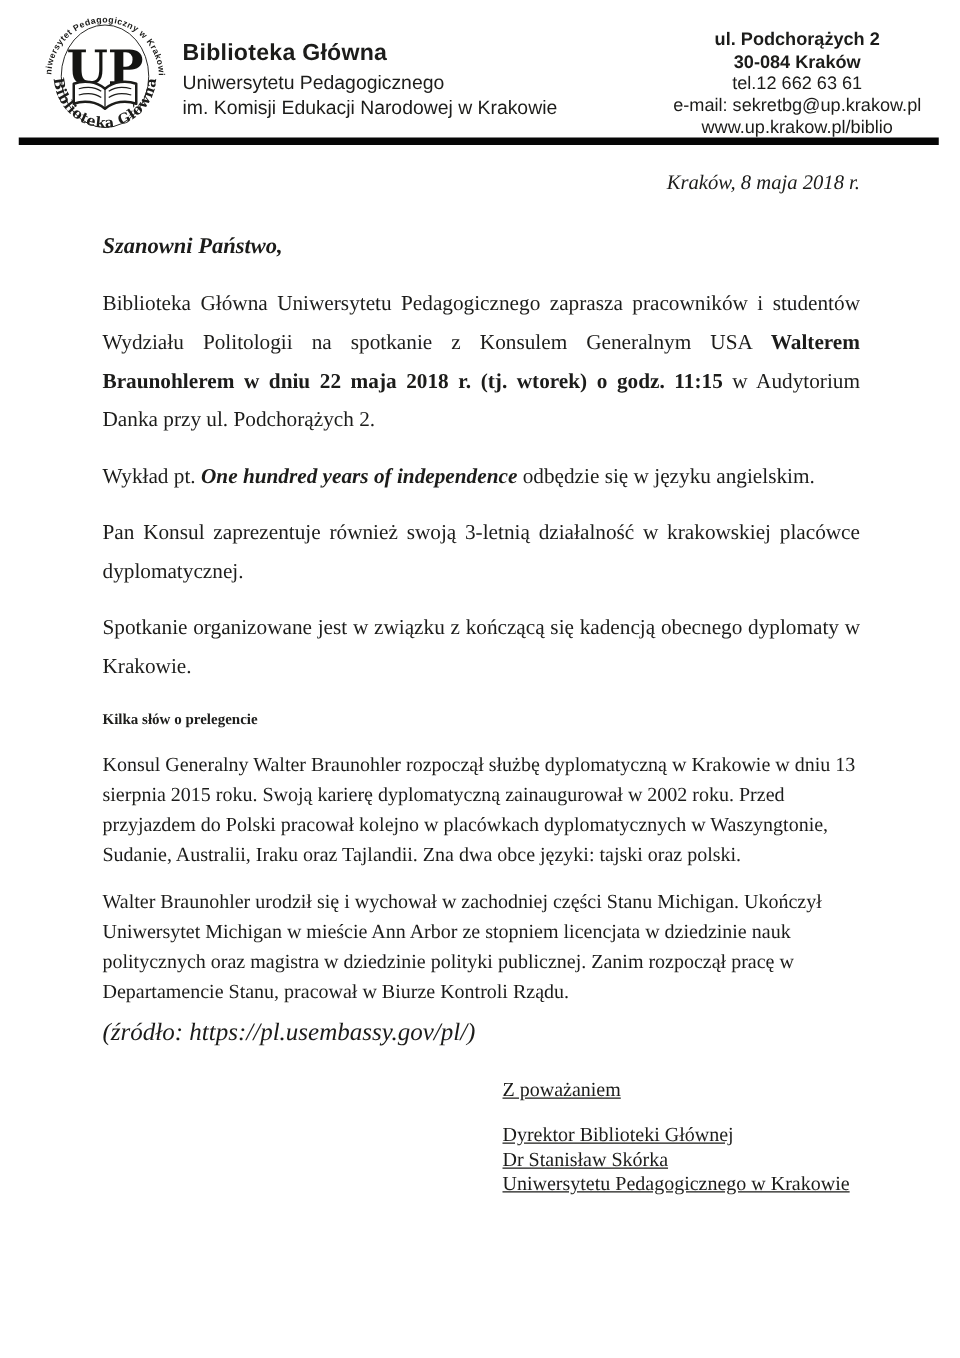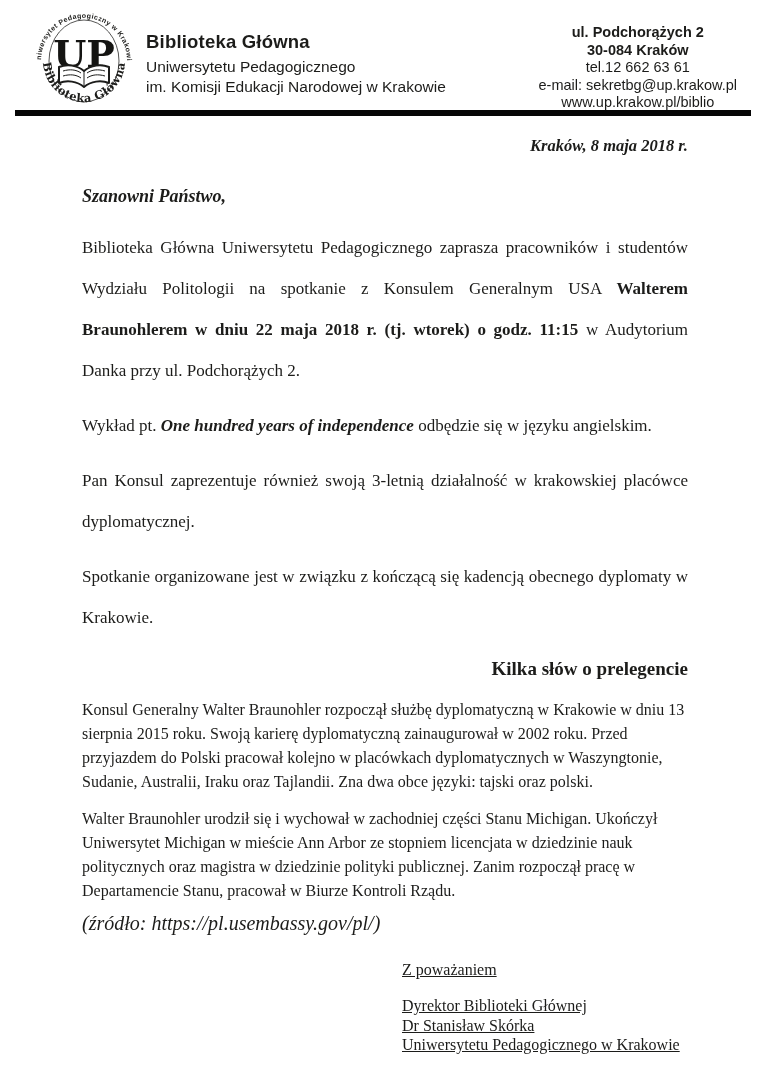--- a/index.html
+++ b/index.html
@@ -35,29 +35,29 @@
 
   .contact-block { position: absolute; right: 31px; top: 24px; text-align: center;
                    font-family: "Liberation Sans", sans-serif; font-size: 14.5px; line-height: 17.5px; }
   .contact-bold { font-weight: 700; }
 
   .rule { position: absolute; left: 15px; top: 110px; width: 736px; height: 6px; background: #060606; }
 
   
   .content { position: absolute; left: 82px; top: 128px; width: 606px; }
 
-  .dateline { margin-top: 8px; text-align: right; font-style: italic; font-size: 16.5px; font-weight: bold; }
+  .dateline { margin-top: 8px; text-align: right; font-style: italic; font-size: 16.5px; }
   .salutation { margin-top: 30px; font-weight: 700; font-style: italic; font-size: 18px; }
 
-  .para { margin-top: 14px; font-size: 17px; line-height: 41px; text-align: justify; }
+  .para { margin-top: 14px; font-size: 17px; line-height: 31px; text-align: justify; }
   .para.first { margin-top: 20px; }
   .b  { font-weight: 700; }
   .bi { font-weight: 700; font-style: italic; }
 
-  .section-heading { margin-top: 20px; font-size: 19px; font-weight: 700; font-family: "Liberation Serif", serif; text-align: right; }
+  .section-heading { margin-top: 20px; font-size: 12px; font-weight: 700; font-family: "Liberation Serif", serif; }
 
   .bio { margin-top: 18px; font-size: 16px; line-height: 24px; text-align: left; }
   .bio + .bio { margin-top: 13px; }
 
   .source { margin-top: 9px; font-style: italic; font-size: 20px; }
 
   .signature-block { margin-top: 26px; margin-left: 320px; font-size: 16px; text-decoration: underline; }
   .signer { margin-top: 17px; line-height: 19.5px; }
 </style>
 </head>

